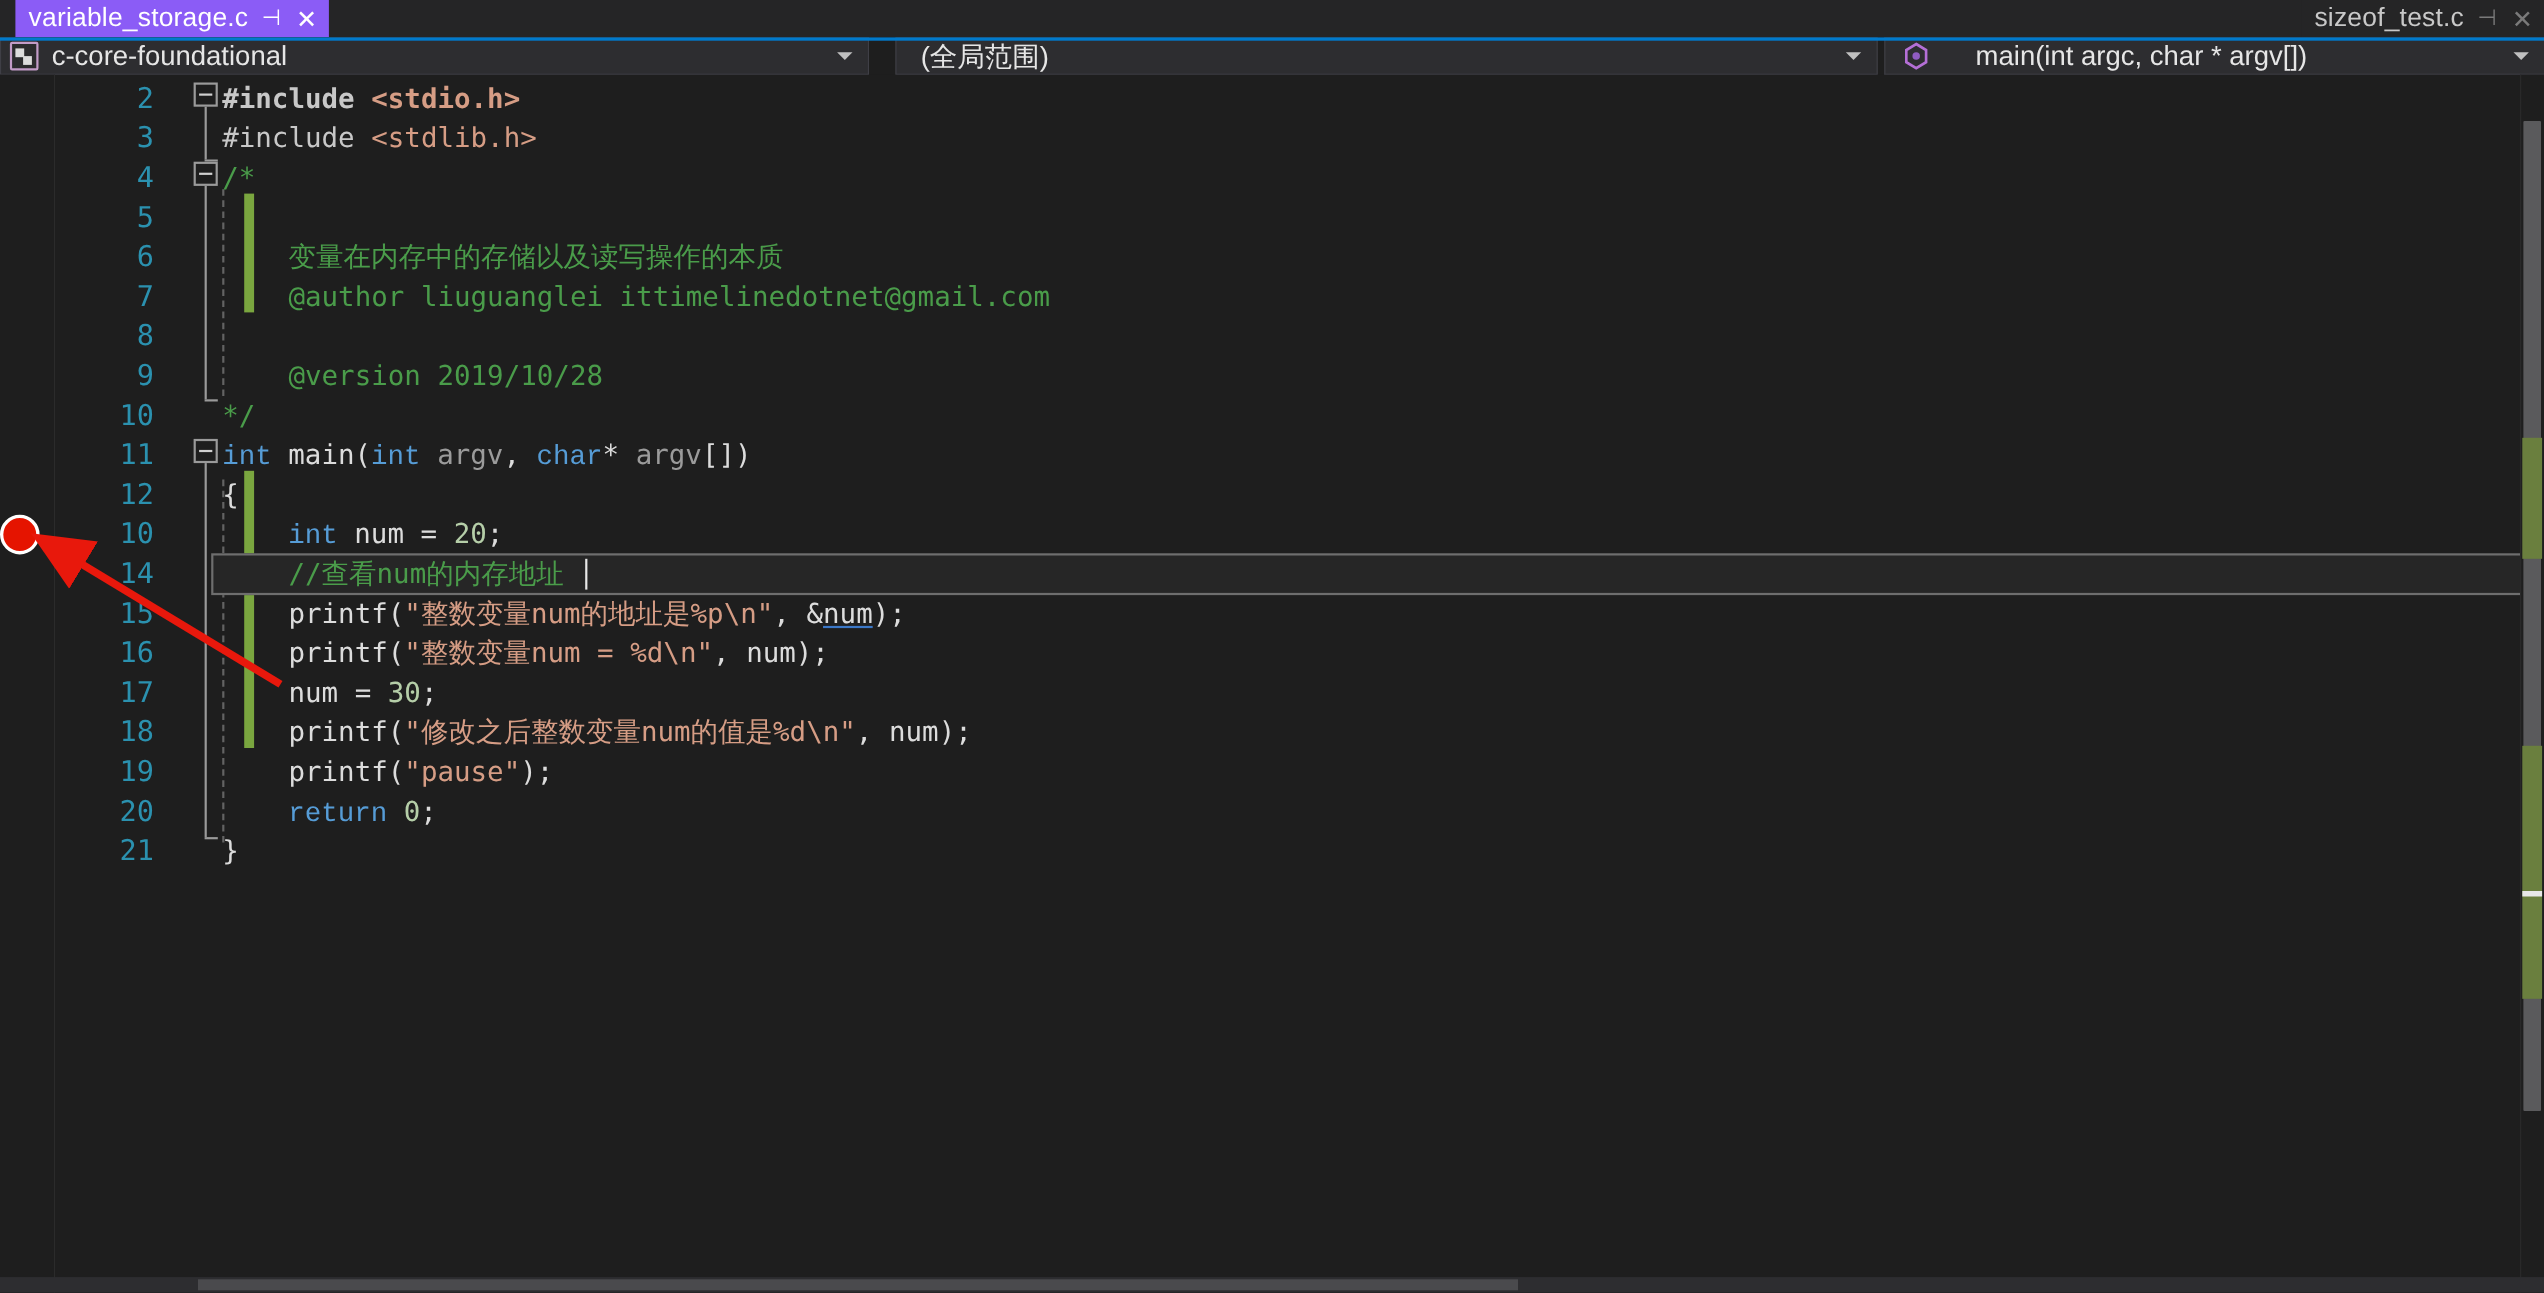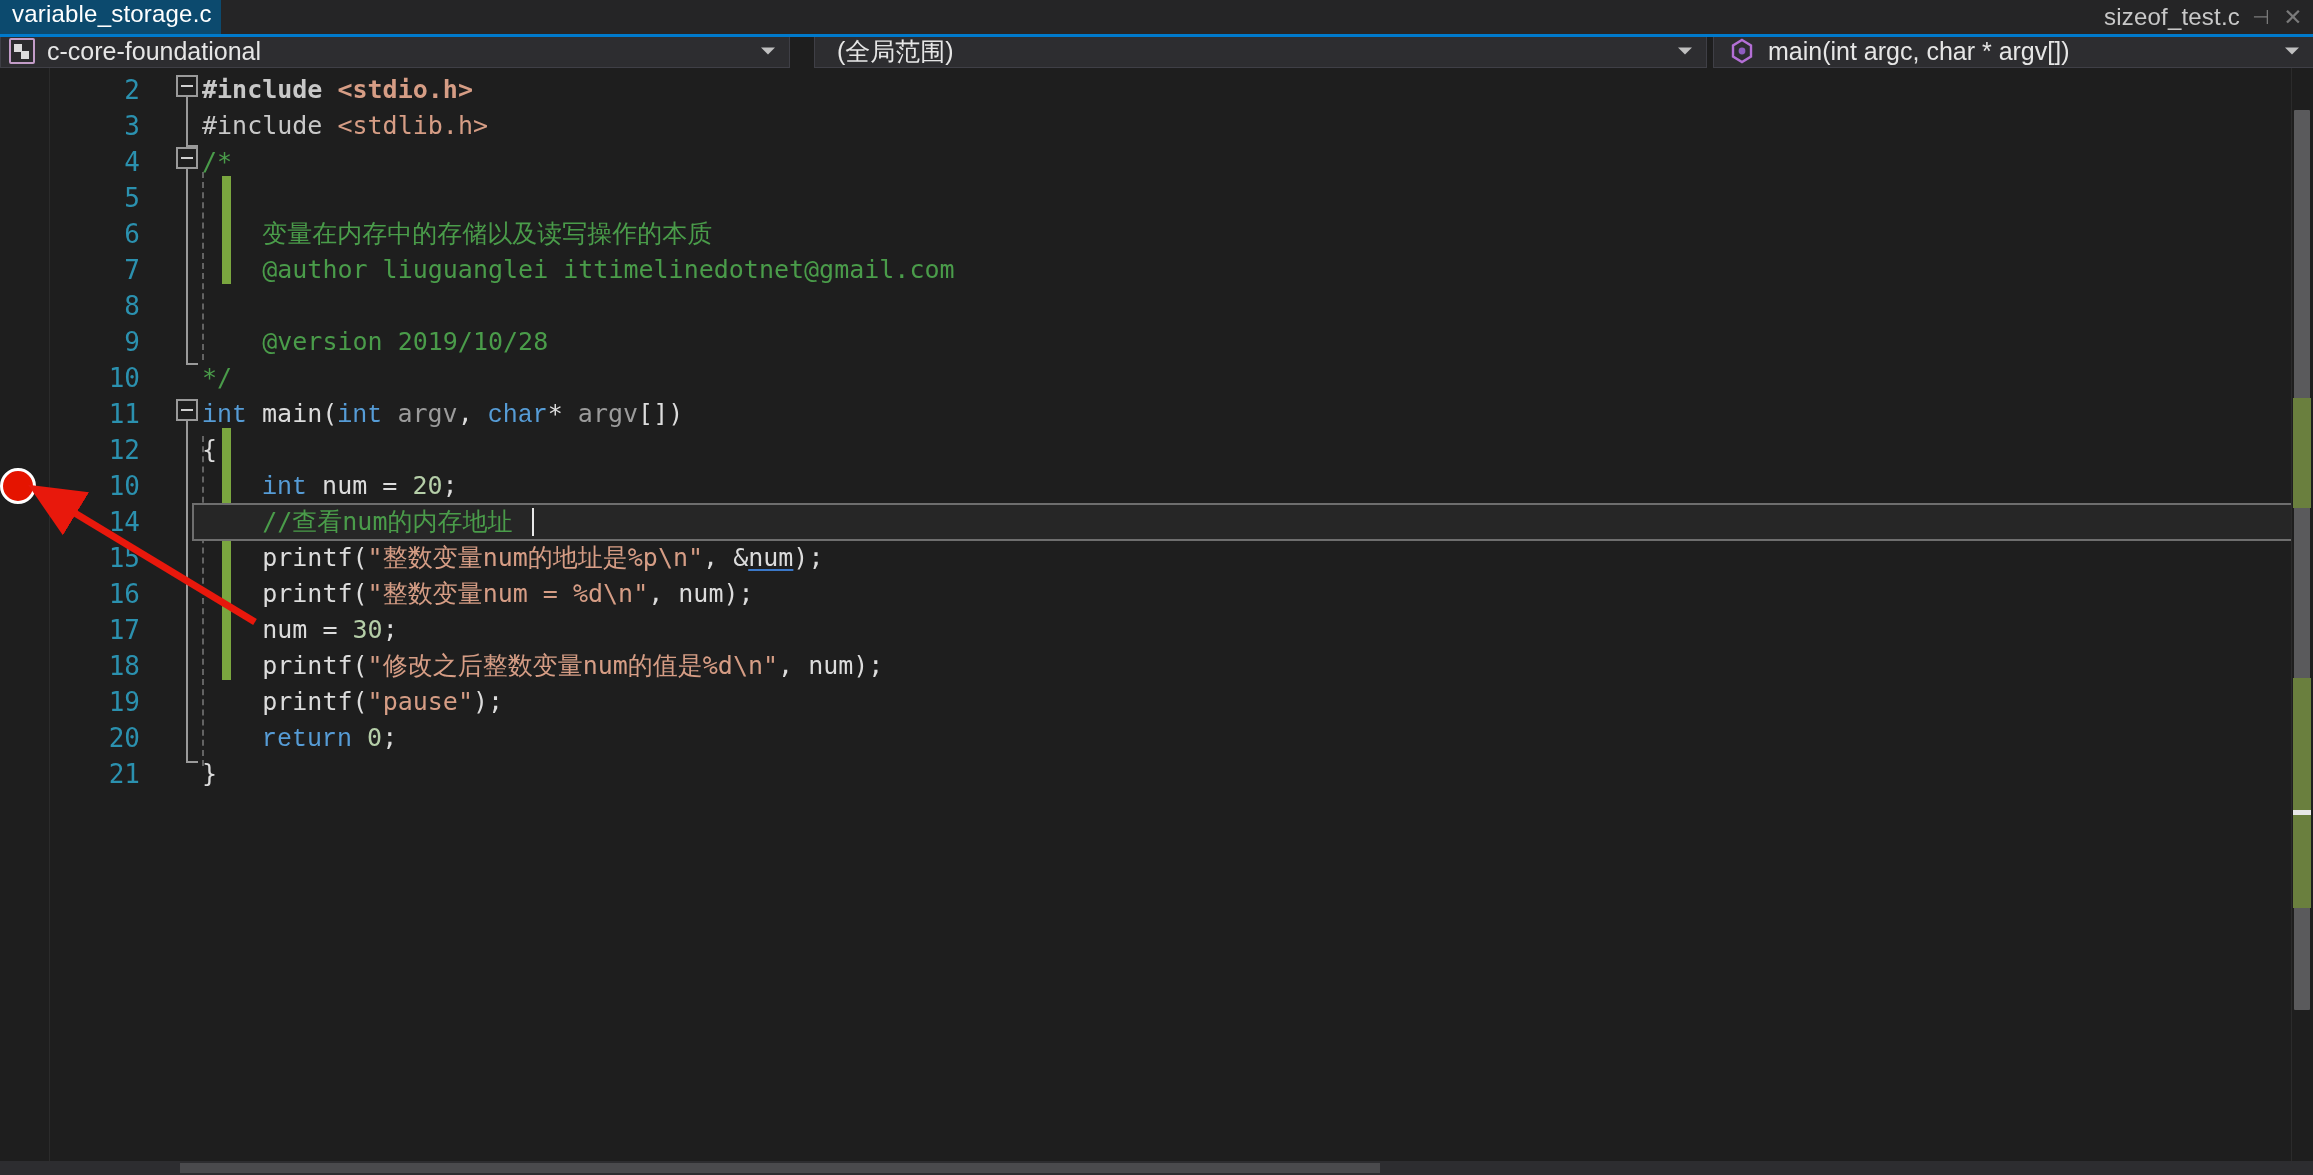--- a/index.html
+++ b/index.html
@@ -13,21 +13,21 @@
   
   .tabstrip {
     position: absolute; left: 0; top: 0; width: 2313px; height: 34px;
     background: #252526;
   }
   .tab {
     position: absolute; top: 0; height: 34px;
     display: flex; align-items: center; gap: 10px;
     padding: 0 9px 0 12px; white-space: nowrap;
   }
-  .tab.active { left: 0; background: #0c4a6e; flex-direction: column; }
+  .tab.active { left: 14px; background: #8b5cf6; }
   .tab.inactive { right: 0; background: #252526; }
   .tab-title { font-size: 24px; color: #ffffff; letter-spacing: .2px; }
   .tab.inactive .tab-title { color: #c8c8c8; }
   .tab-pin, .tab-close {
     font-size: 20px; line-height: 1; color: #ffffff;
     width: 22px; text-align: center; cursor: pointer;
   }
   .tab.inactive .tab-pin, .tab.inactive .tab-close { color: #7a7a7a; }
   .tab-close { font-size: 23px; }
 
@@ -37,21 +37,21 @@
     background: #1e1e1e; display: flex; align-items: stretch;
   }
   .navcell {
     position: relative; display: flex; align-items: center;
     background: #2d2d30; border: 1px solid #3f3f46;
     height: 34px;
   }
   .navcell.proj { width: 790px; padding-left: 8px; }
   .navcell.scope { width: 893px; margin-left: 24px; padding-left: 22px; }
   .navcell.member { flex: 1; margin-left: 6px; padding-left: 14px;
-                    border-right: none; }
+                    border-right: none; gap: 28px; }
   .nav-text {
     font-size: 25px; color: #e6e6e6; white-space: nowrap;
     overflow: hidden; text-overflow: ellipsis;
   }
   .nav-caret {
     position: absolute; right: 14px; top: 50%; transform: translateY(-50%);
     width: 0; height: 0;
     border-left: 7px solid transparent; border-right: 7px solid transparent;
     border-top: 7px solid #c0c0c0;
   }

